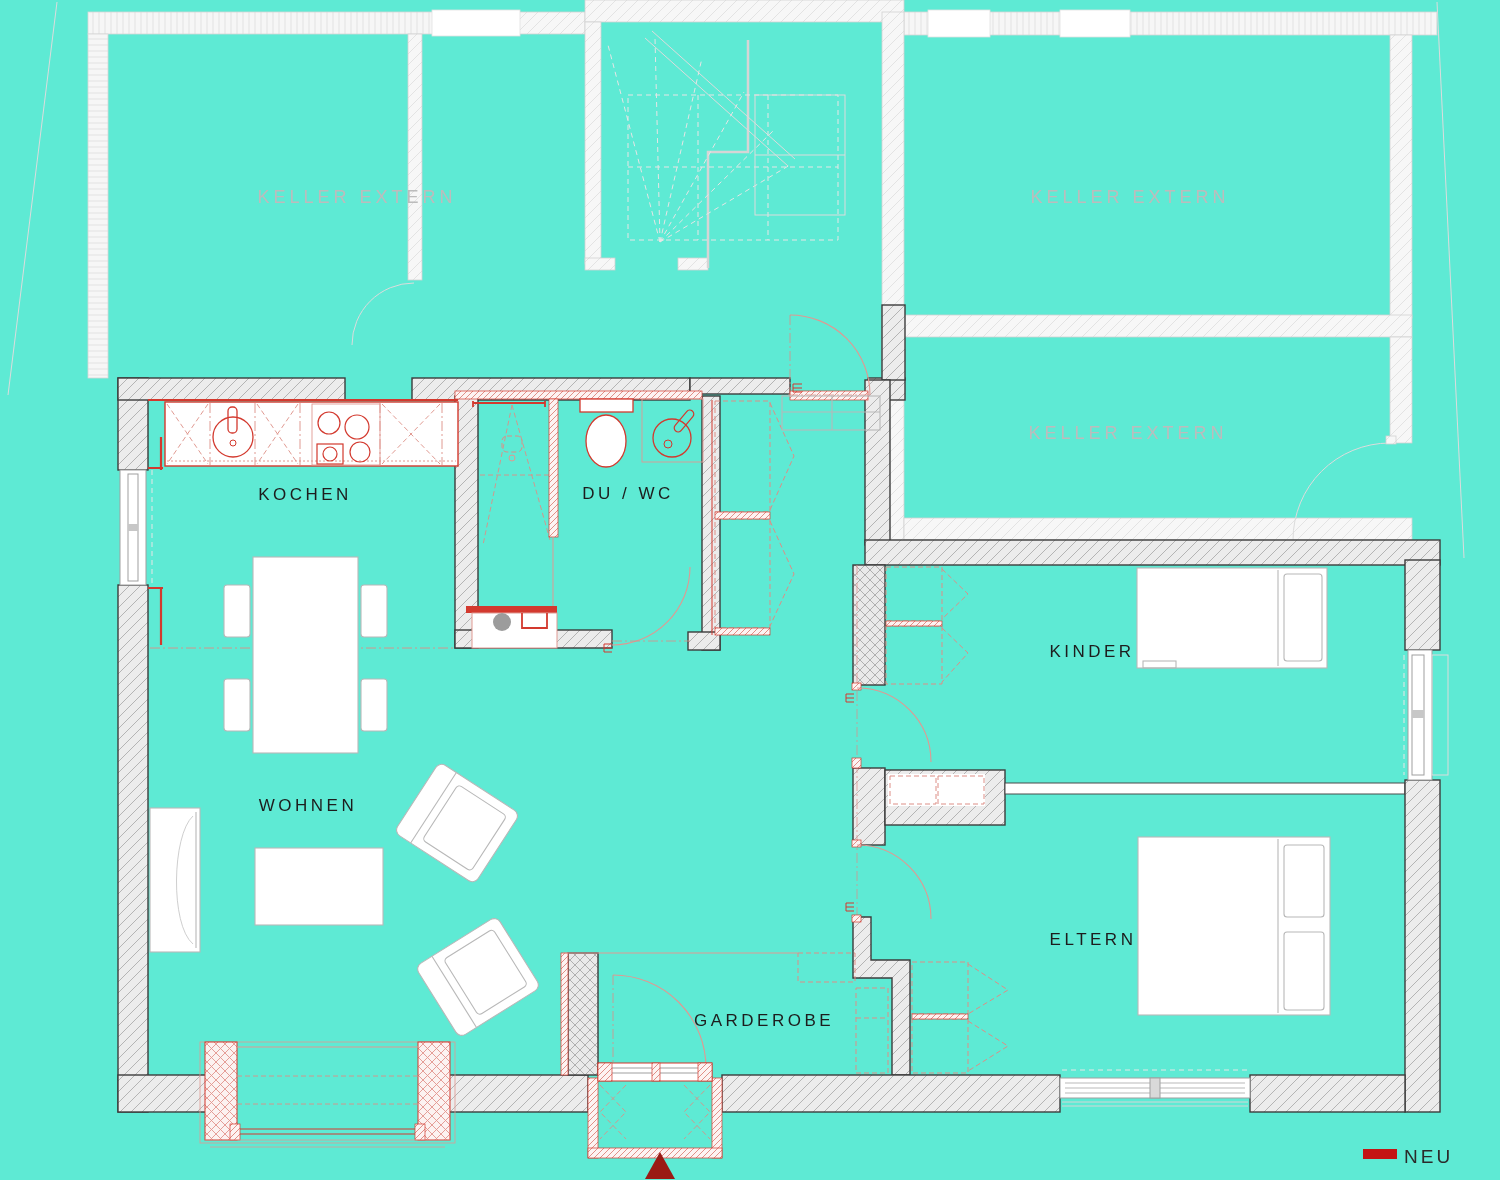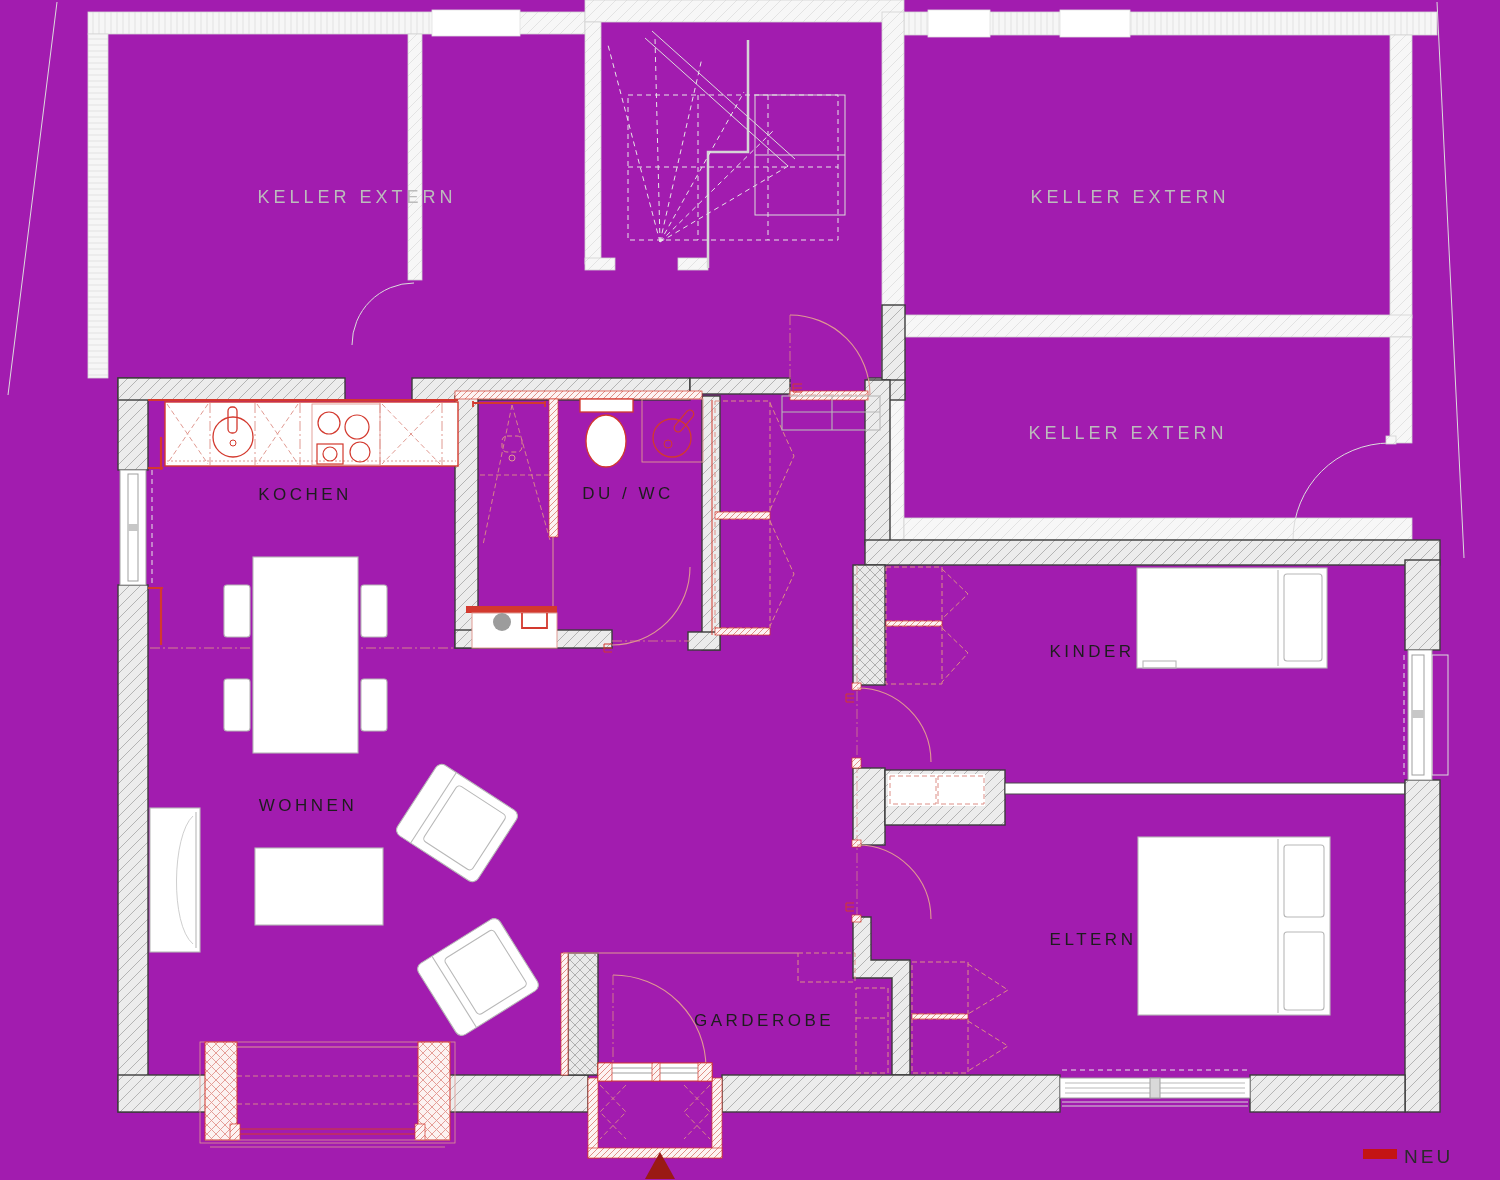--- a/index.html
+++ b/index.html
@@ -1,16 +1,16 @@
 <!DOCTYPE html>
 <html><head>
 <meta charset="utf-8">
 <style>
   html,body{margin:0;padding:0;background:#ffffff;}
-  .stage{width:1500px;height:1180px;position:relative;background:#a21caf;overflow:hidden;}
+  .stage{width:1500px;height:1180px;position:relative;background:#5eead4;overflow:hidden;}
   svg{display:block;}
   text{font-family:"Liberation Sans","DejaVu Sans",sans-serif;}
   .lbl{font-size:17px;letter-spacing:3.5px;fill:#1d1d1d;text-anchor:middle;}
   .lblf{font-size:18px;letter-spacing:4px;fill:#bcbcbc;text-anchor:middle;}
   .lgd{font-size:19px;letter-spacing:3px;fill:#2b2b2b;}
   .w{fill:url(#hG);stroke:#3c3c3c;stroke-width:1.4;}
   .wf{fill:url(#hF);stroke:#d2d2d2;stroke-width:.8;}
   .wfv{fill:url(#hFv);stroke:#d8d8d8;stroke-width:.8;}
   .wfh{fill:url(#hFh);stroke:#d8d8d8;stroke-width:.8;}
   .xg{fill:url(#xG);stroke:#3c3c3c;stroke-width:1.4;}

